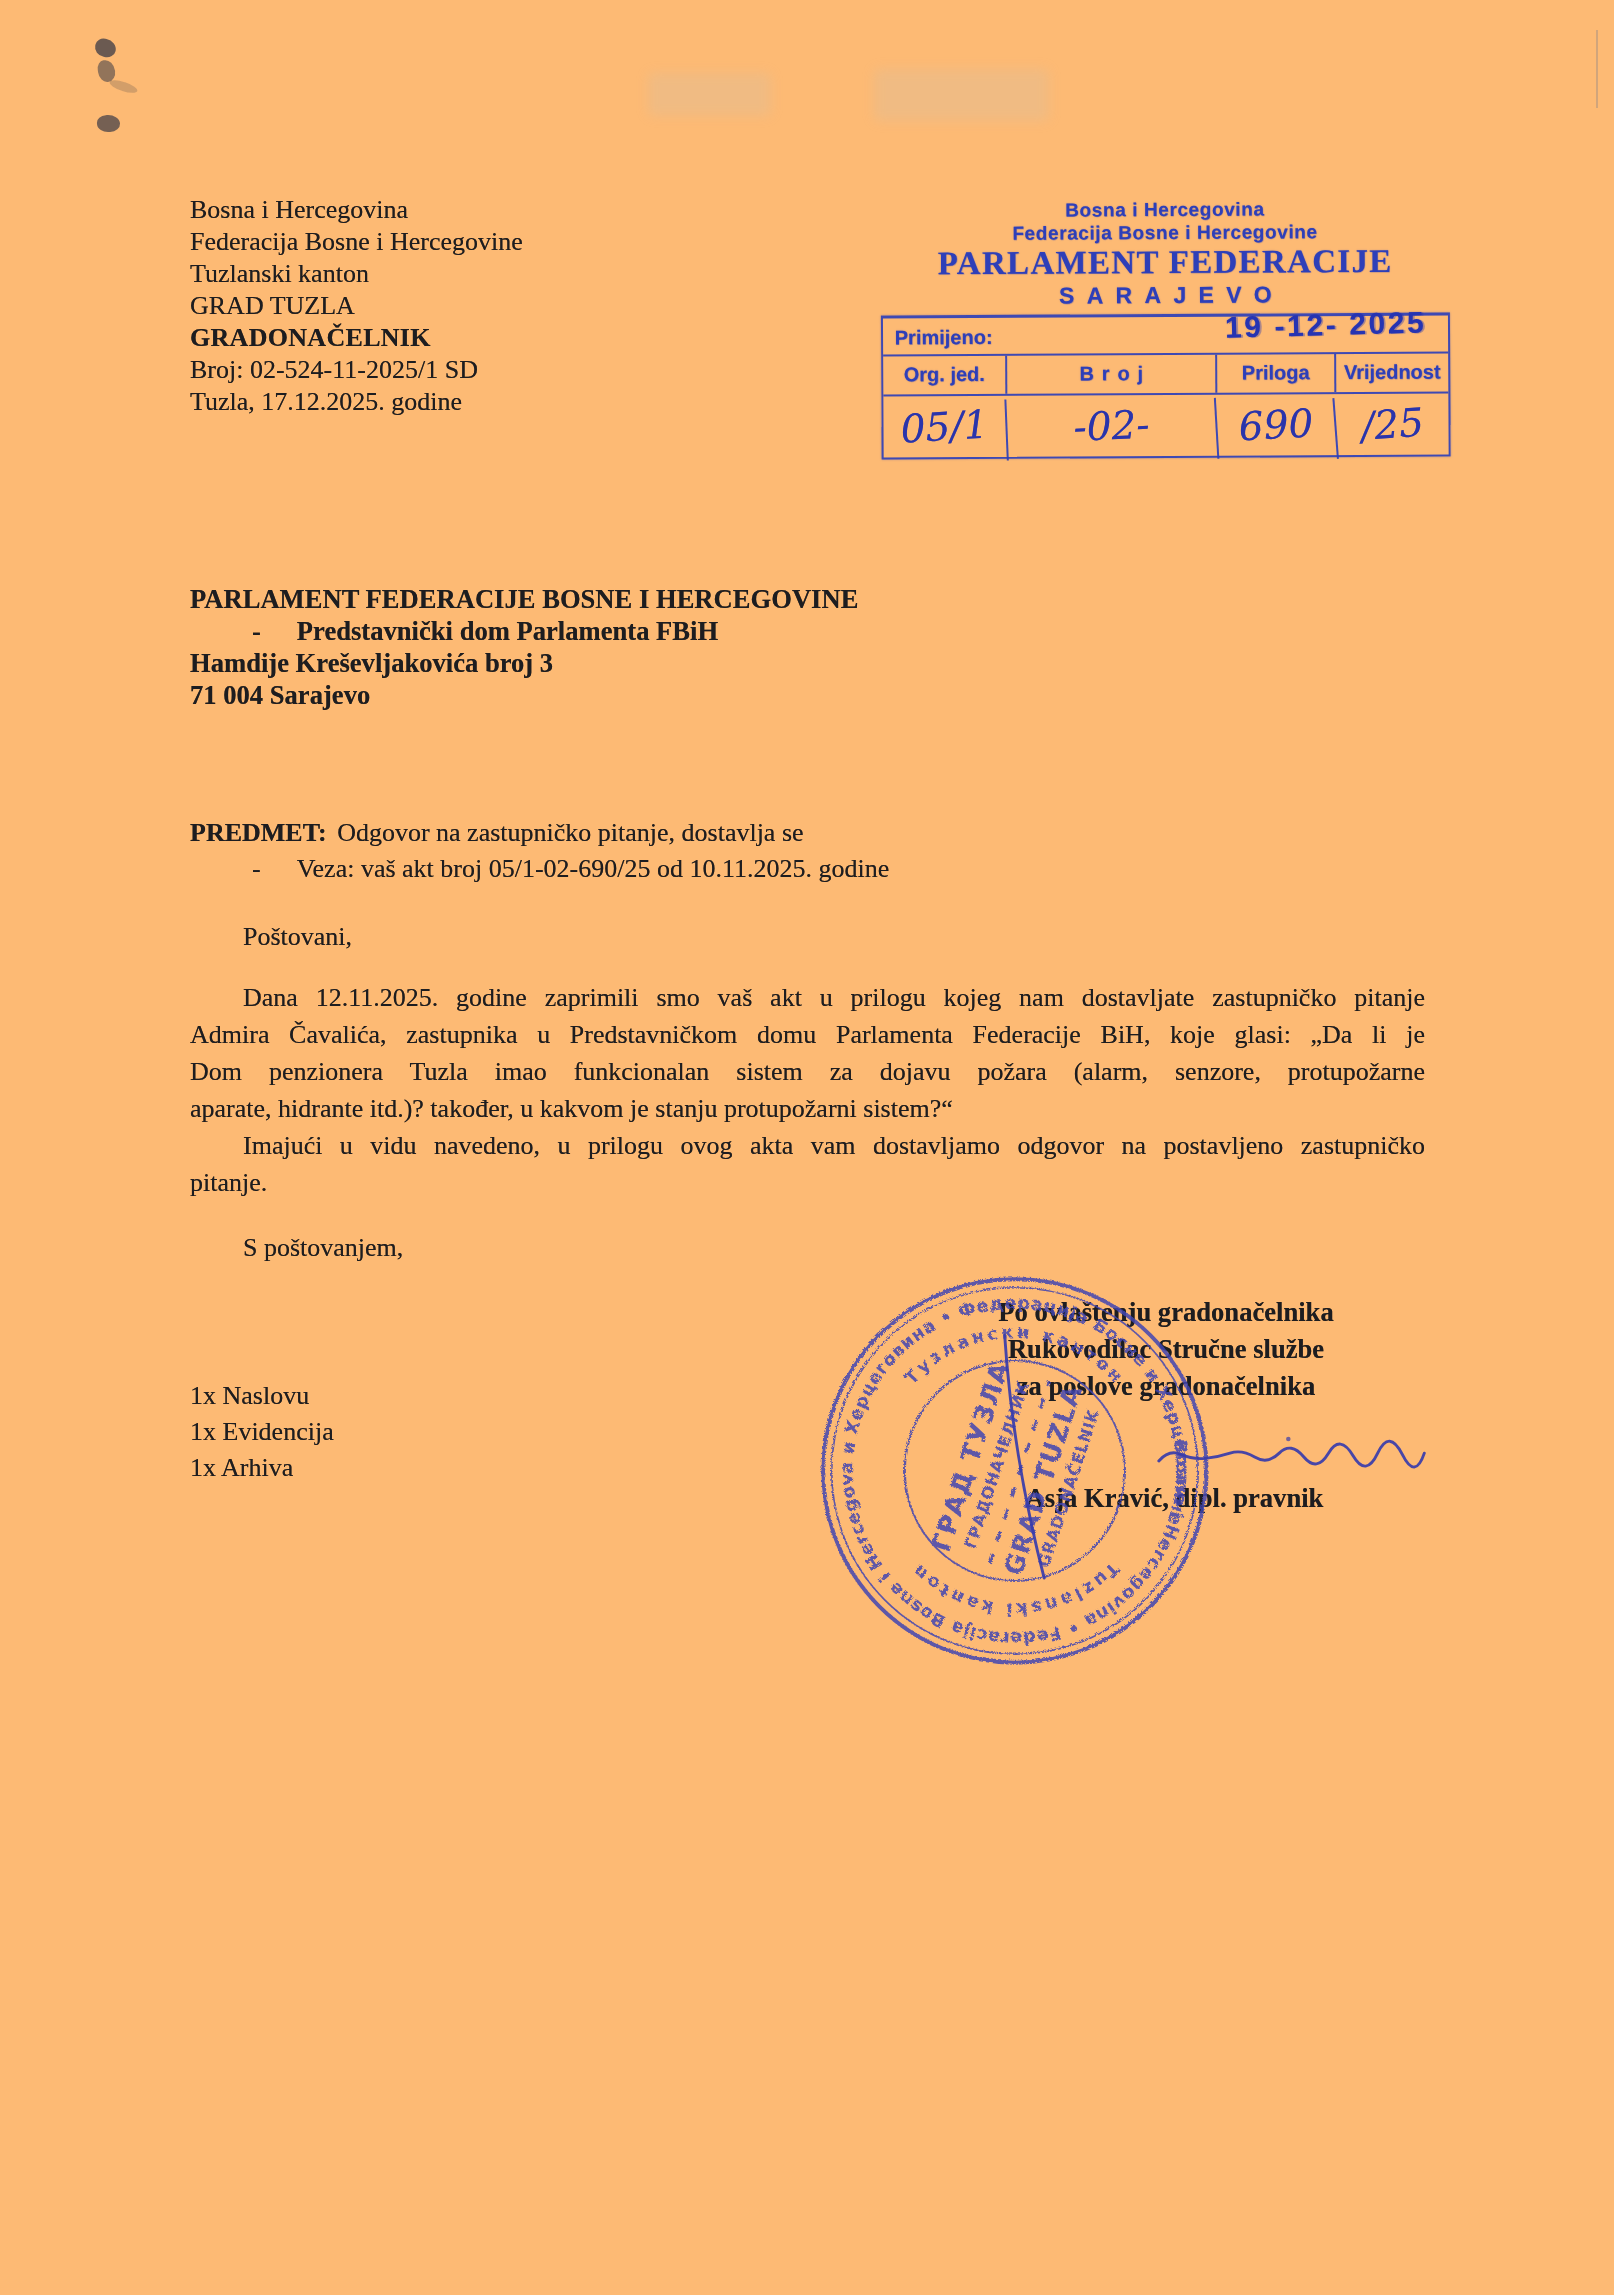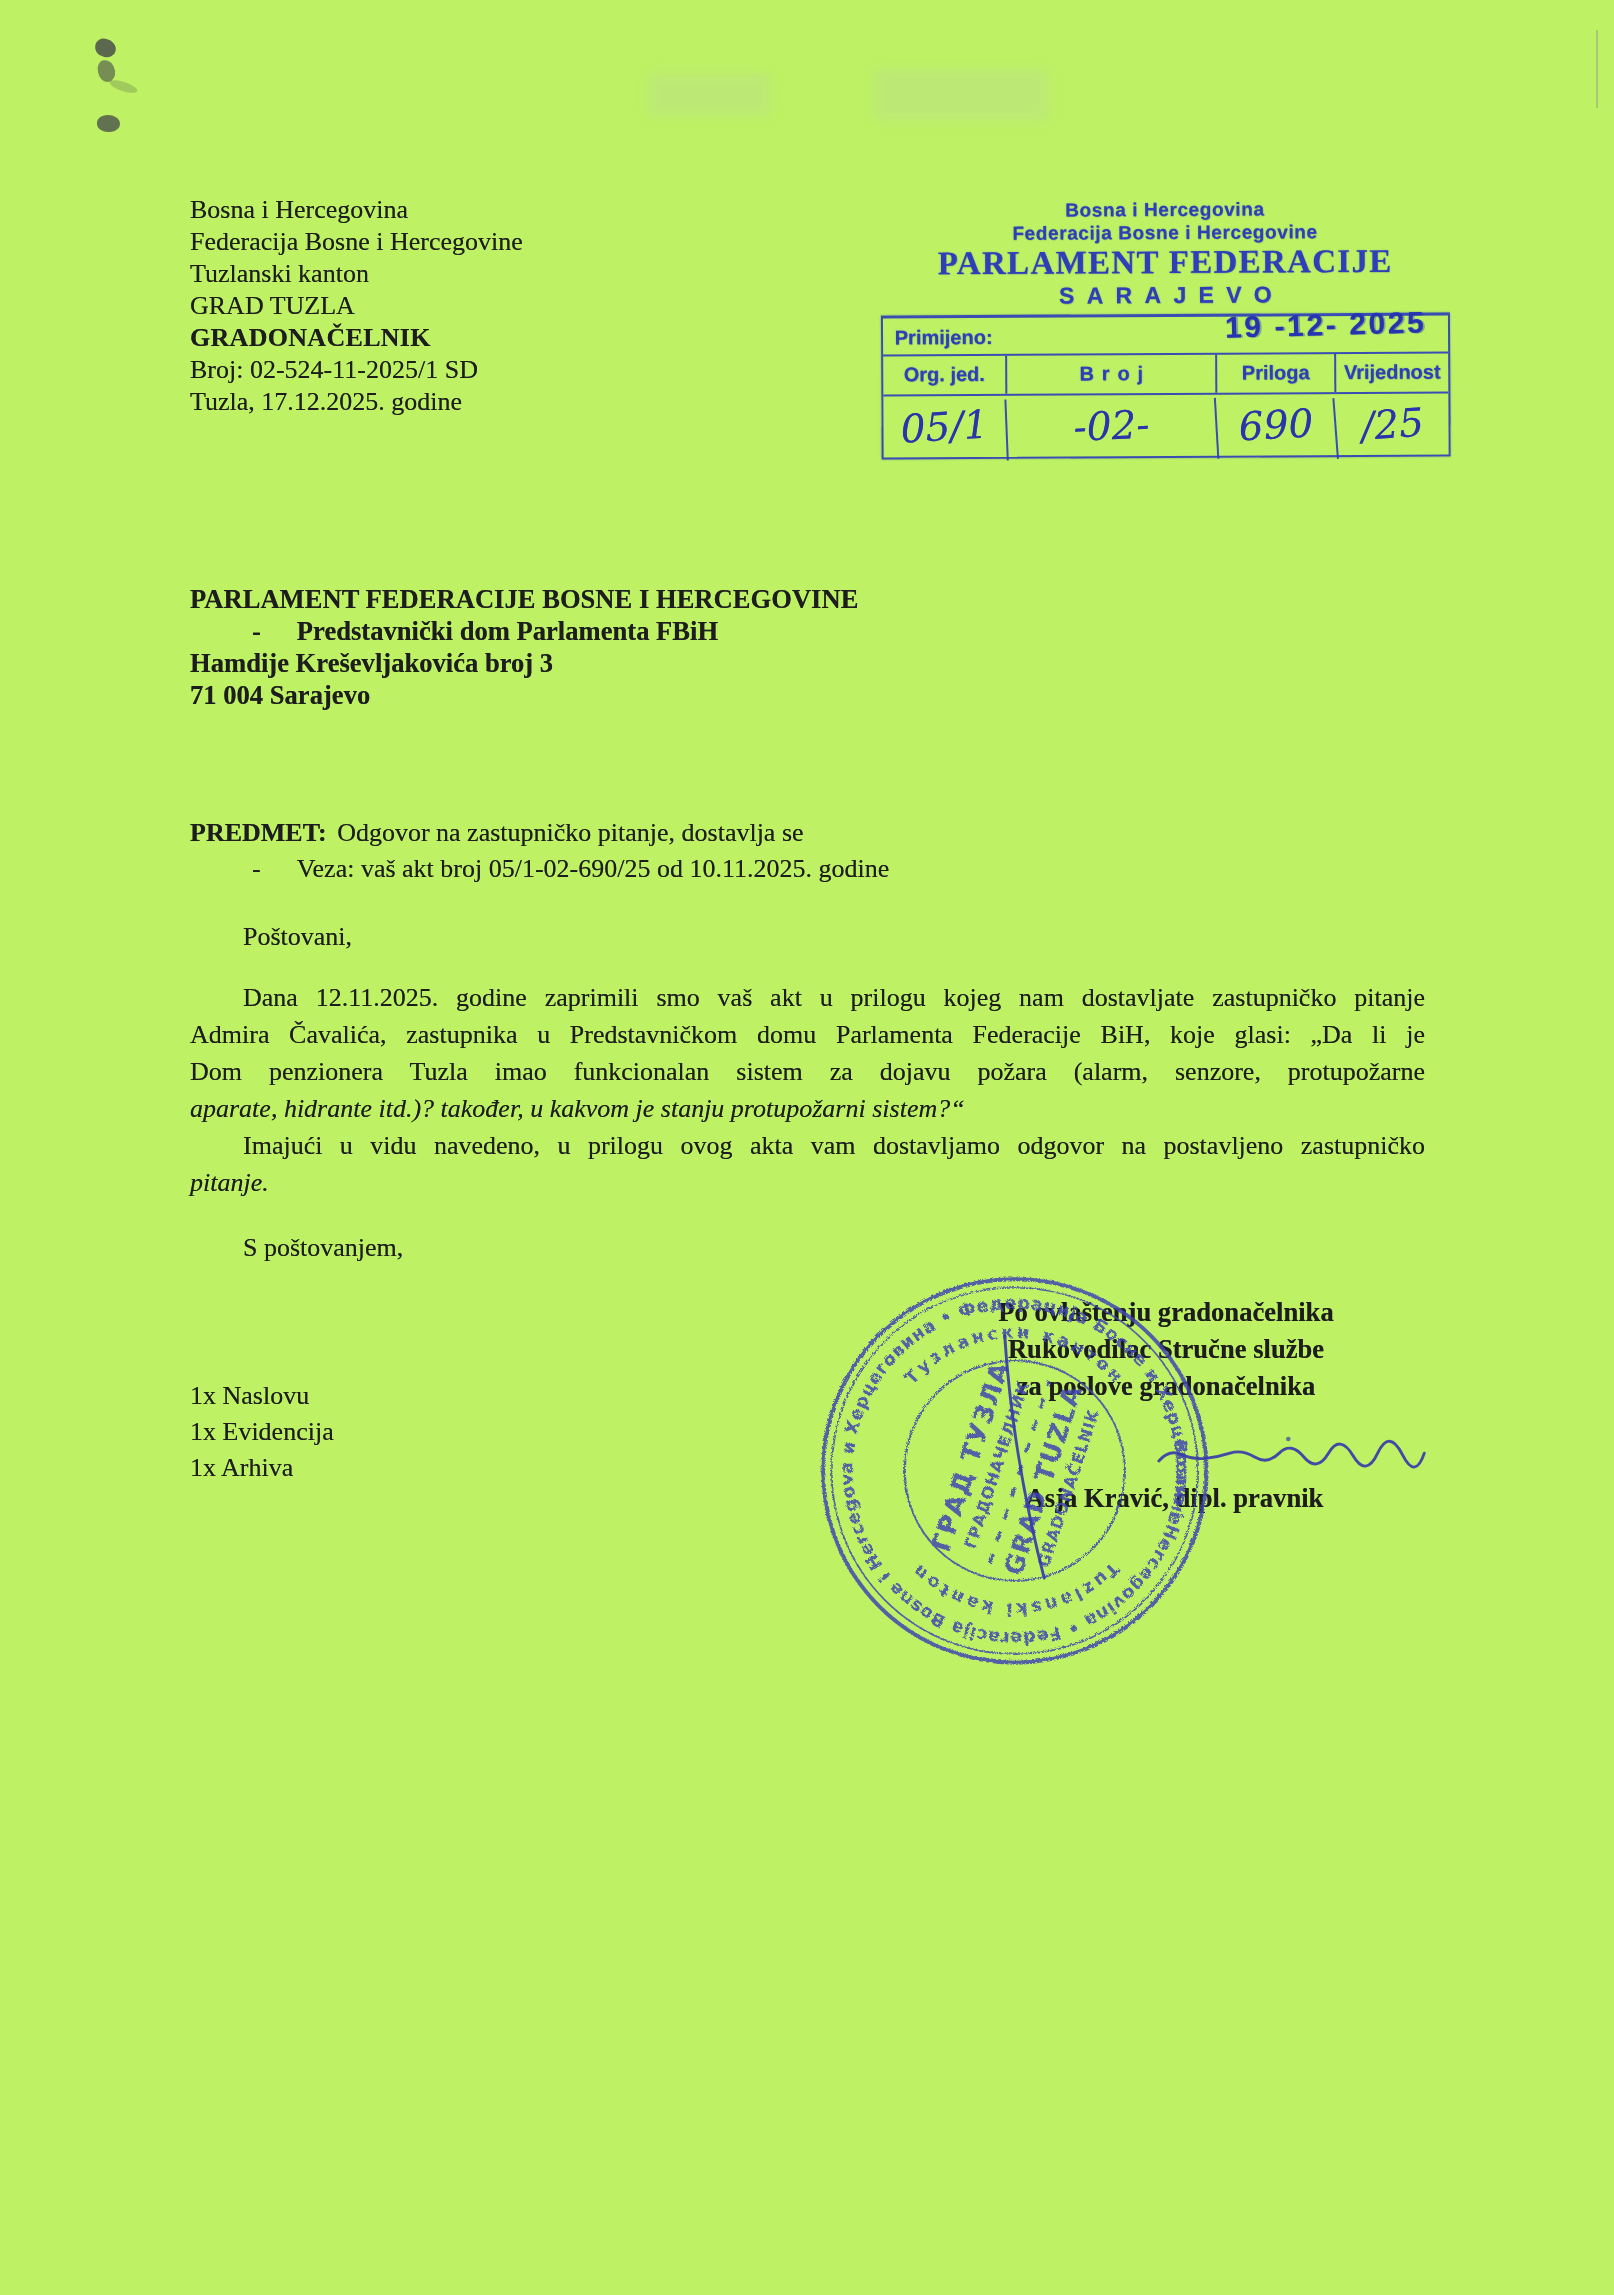--- a/index.html
+++ b/index.html
@@ -1,17 +1,17 @@
 <!DOCTYPE html>
 <html style="font-size:10.4px"><head>
 <meta charset="utf-8">
 <style>
   html,body{margin:0;padding:0;background:#e9e8ea;}
   .page{
-    position:relative;width:1615px;height:2295px;background:#bef264;
+    position:relative;width:1615px;height:2295px;background:#fdba74;
     font-family:"Liberation Serif","DejaVu Serif",serif;color:#1d1d20;overflow:hidden;
   }
   .page *{box-sizing:border-box;}
   .doc-text{text-shadow:0 0 0.4px rgba(0,0,0,.55);}
 
   
   .smudge{position:absolute;background:#3a3a46;opacity:.75;border-radius:45% 60% 50% 55%;}
   .sm-a{left:95px;top:39px;width:21px;height:18px;transform:rotate(12deg);}
   .sm-a2{left:98px;top:60px;width:17px;height:22px;opacity:.55;transform:rotate(-8deg);}
   .sm-tail{left:109px;top:82px;width:28.5px;height:9px;opacity:.22;border-radius:50%;transform:rotate(18deg);}
@@ -63,21 +63,21 @@
   .subject .row{display:flex;}
   .subject .dash{margin-left:62px;}
   .subject .after-dash{margin-left:36px;}
 
   .salutation{position:absolute;left:190px;top:922px;padding-left:53px;font-size:26px;}
 
   
   .body{position:absolute;left:190px;top:979px;width:1235px;font-size:26px;line-height:37px;}
   .bl{width:1235px;text-align:justify;text-align-last:justify;}
   .bl.indent{padding-left:53px;}
-  .bl.plain{text-align:left;text-align-last:left;font-style:italic;}
+  .bl.plain{text-align:left;text-align-last:left;}
 
   .closing{position:absolute;left:190px;top:1233px;padding-left:53px;font-size:26px;}
 
   
   .dist{position:absolute;left:190px;top:1378px;font-size:26px;line-height:36px;}
 
   
   .sigblock{position:absolute;left:933px;top:1294px;width:466px;text-align:center;
             font-size:26.6px;line-height:37px;font-weight:bold;font-family:Liberation Serif, serif;}
   .signame{position:absolute;left:961px;top:1483px;width:427px;text-align:center;

